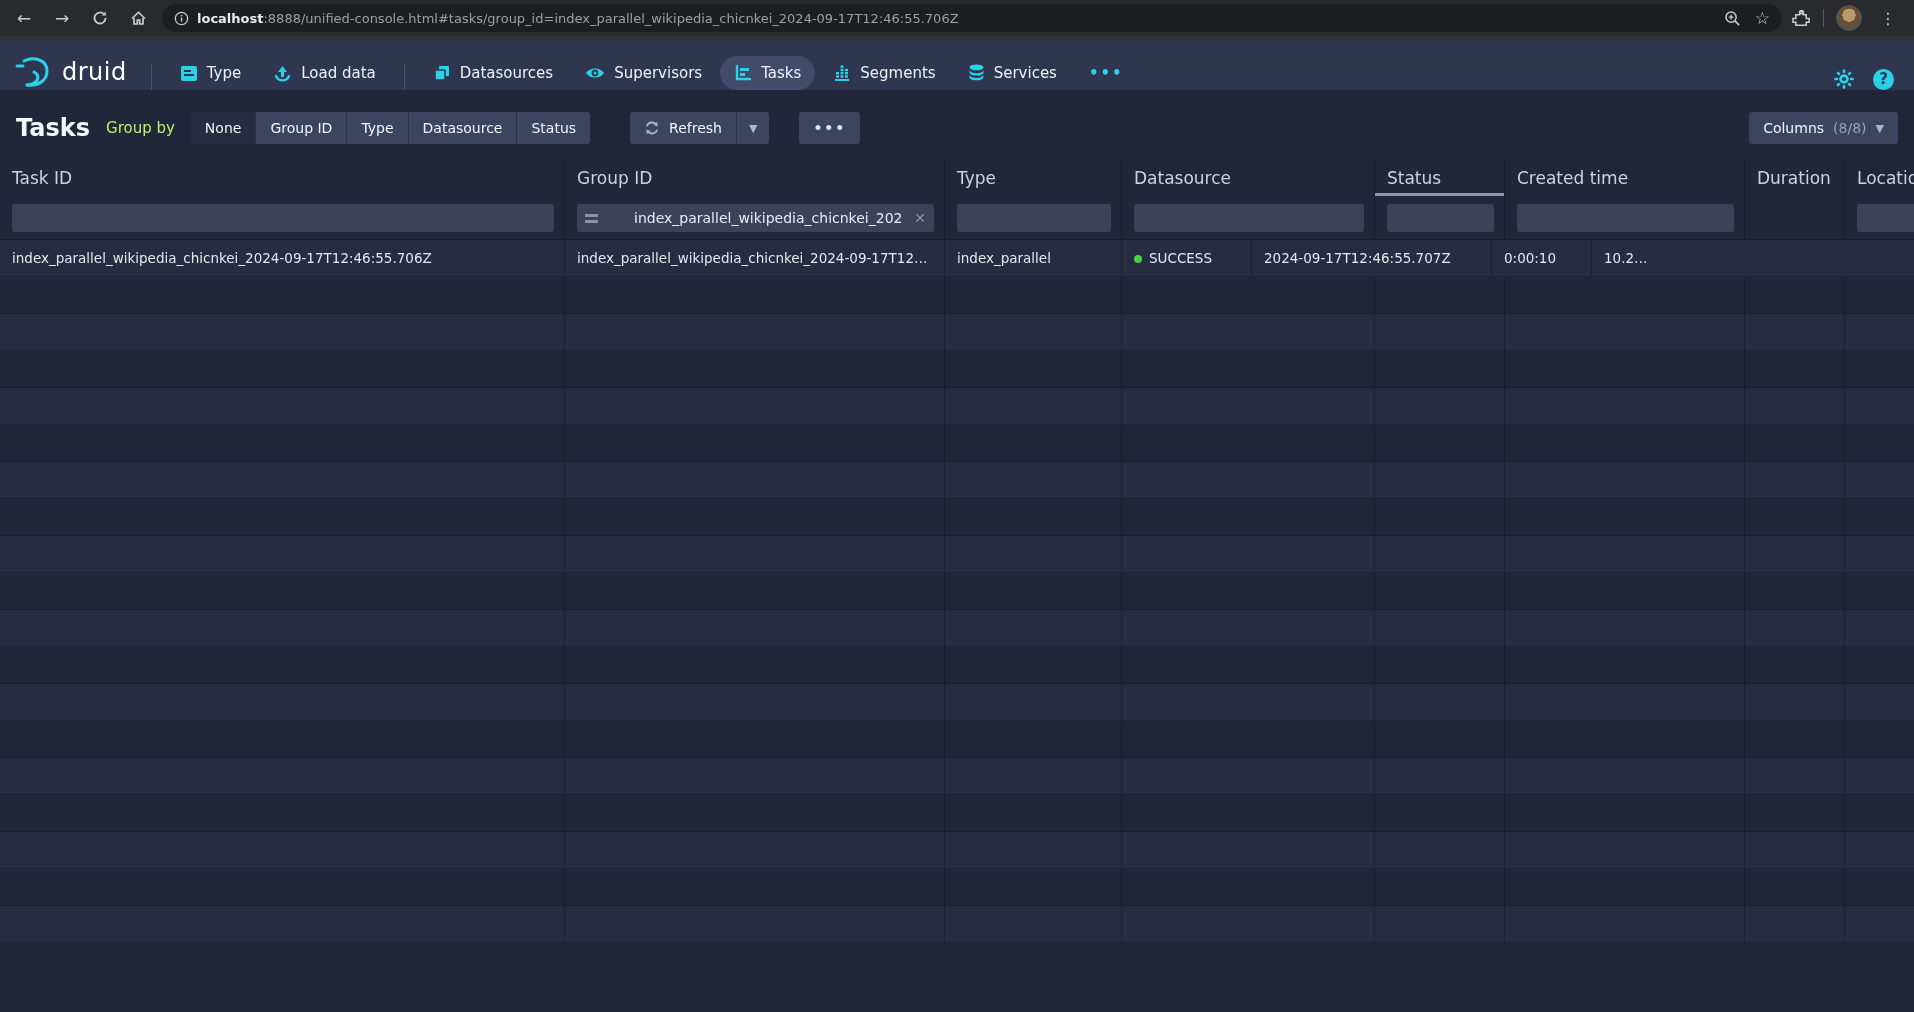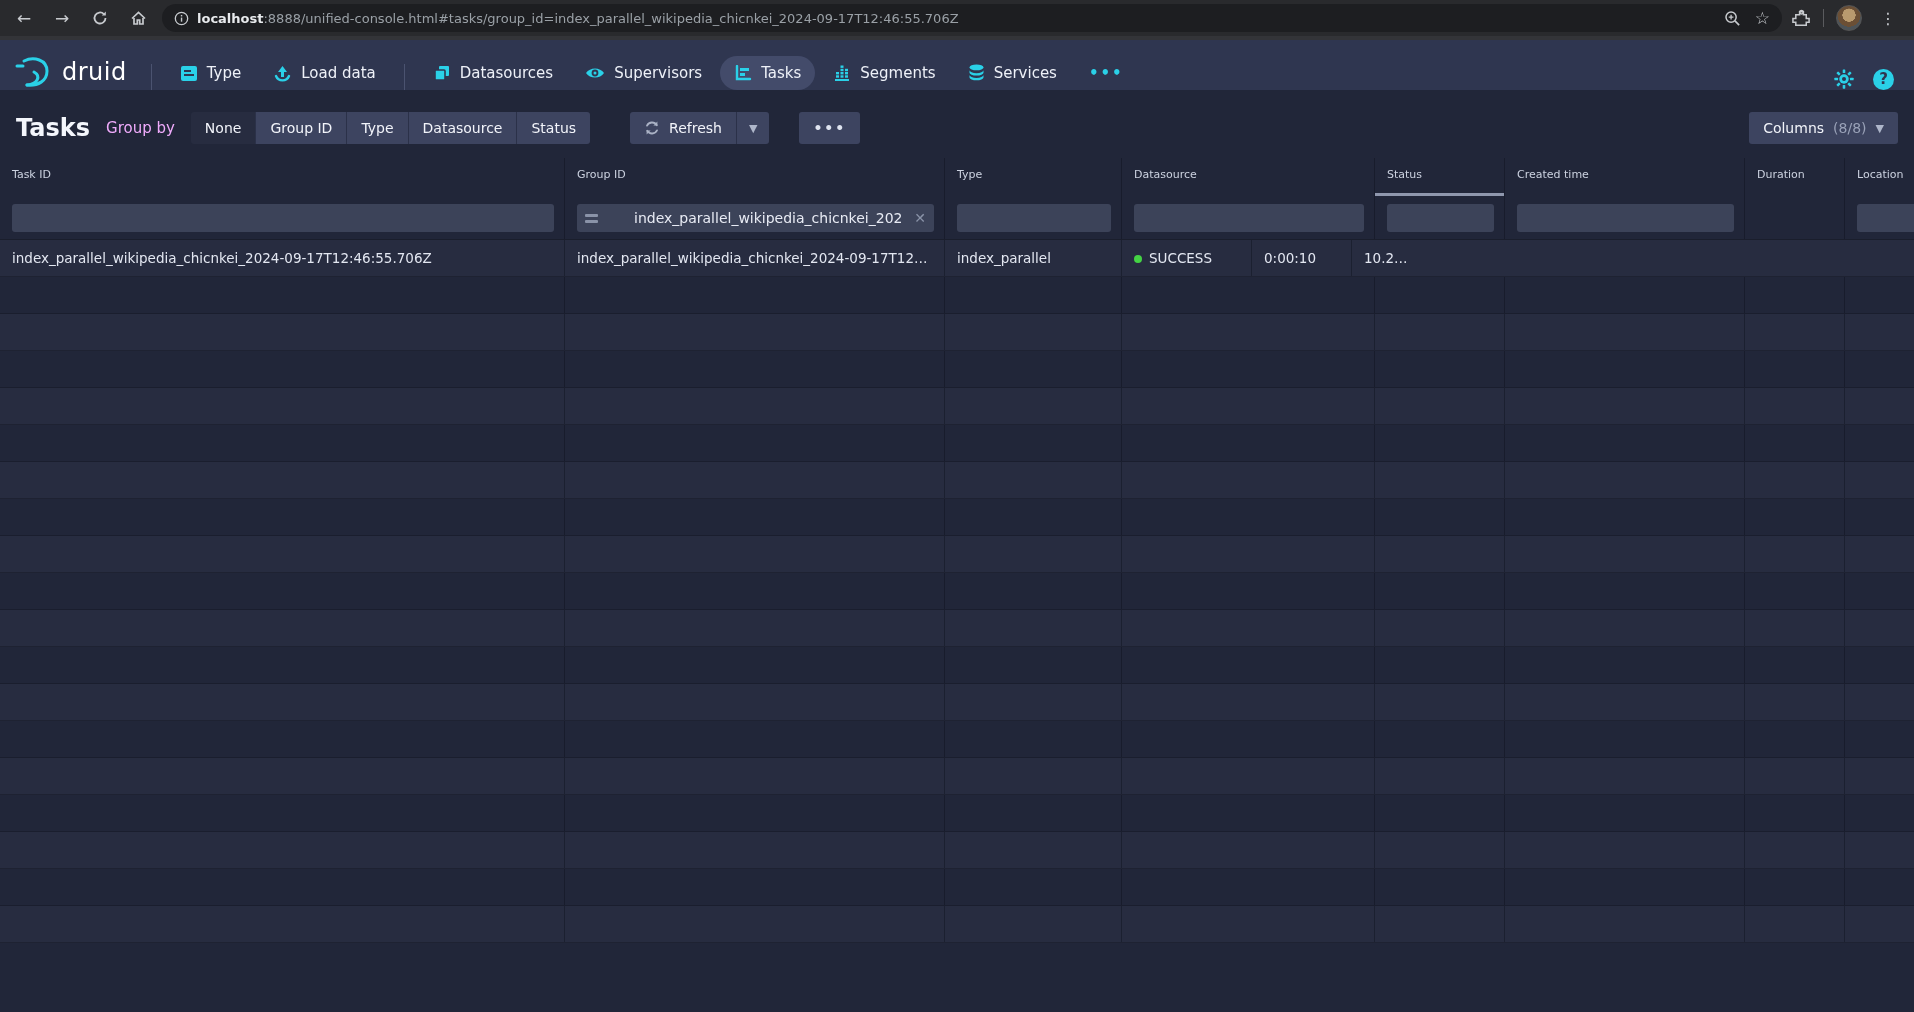--- a/index.html
+++ b/index.html
@@ -30,21 +30,21 @@
   .nav-item { display:flex; align-items:center; gap:9px; color:#eef1f8; font-size:15px;
     padding:8px 14px; border-radius:19px; cursor:pointer; white-space:nowrap; }
   .nav-item.active { background:#434b6a; }
   .nav-right { margin-left:auto; display:flex; align-items:center; gap:18px; padding-right:6px; }
   .help-circle { width:21px; height:21px; border-radius:50%; background:#2ad1e8; color:#2f3650;
     font-weight:bold; font-size:15px; display:flex; align-items:center; justify-content:center; }
 
   
   .tasks-toolbar { display:flex; align-items:center; gap:16px; padding:22px 16px 14px 16px; }
   .page-title { color:#f4f6fc; font-size:24px; font-weight:bold; }
-  .groupby-label { color:#f0abfc; font-size:15px; }
+  .groupby-label { color:#bef264; font-size:15px; }
   .btn { background:#3d4460; color:#f2f4fa; font-size:14px; padding:0 14px; height:32px;
     display:inline-flex; align-items:center; gap:9px; border:none; border-radius:3px; cursor:pointer;
     font-family:inherit; }
   .btn-group { display:inline-flex; }
   .btn-group .btn { border-radius:0; border-right:1px solid #2b3149; }
   .btn-group .btn:first-child { border-radius:3px 0 0 3px; }
   .btn-group .btn:last-child { border-radius:0 3px 3px 0; border-right:none; }
   .btn-group .btn.active { background:#272c40; }
   .split { display:inline-flex;padding-left:12px; }
   .split .btn.main { border-radius:3px 0 0 3px; border-right:1px solid #2b3149; }
@@ -55,21 +55,21 @@
   .muted { color:#9aa2b8; }
 
   
   .table { position:relative; }
   .trow { display:flex; }
   .cell { flex:0 0 auto; border-right:1px solid rgba(14,17,28,.45); overflow:hidden;
     white-space:nowrap; }
   .c0{width:565px}.c1{width:380px}.c2{width:177px}.c3{width:253px}.c4{width:130px}
   .c5{width:240px}.c6{width:100px}.c7{width:69px;border-right:none}
   .thead { height:38px; }
-  .thead .cell { color:#ccd2e0; font-size:11px; padding:10px 12px 0 12px; cursor:pointer; }
+  .thead .cell { color:#ccd2e0; font-size:17px; padding:10px 12px 0 12px; cursor:pointer; }
   .thead .cell.sorted { box-shadow:inset 0 -3px 0 0 #8f97ad; }
   .filter-row { height:44px; border-bottom:1px solid #1a1e2c; }
   .filter-row .cell { padding:8px 10px 8px 12px; }
   .filter-box { height:28px; background:#3c4359; border-radius:3px; width:100%; }
   .filter-chip { display:flex; align-items:center; gap:8px; padding:0 8px; color:#e8ebf4;
     font-size:14px; overflow:hidden; }
   .eq-icon { display:inline-flex; flex-direction:column; gap:3px; flex:0 0 auto; }
   .eq-icon i { display:block; width:13px; height:3px; background:#8a93a8; border-radius:1px; }
   .chip-text { overflow:hidden; white-space:nowrap; flex:1;margin-left:28px; }
   .chip-x { color:#8a93a8; font-size:14px; flex:0 0 auto; cursor:pointer; }
@@ -311,20 +311,21 @@
           <div class="filter-box" style="border-radius:3px 0 0 3px;"></div>
         </div>
     </div>
 
     <div class="tbody">
       <div class="trow stripe">
         <div class="cell c0">index_parallel_wikipedia_chicnkei_2024-09-17T12:46:55.706Z</div>
         <div class="cell c1">index_parallel_wikipedia_chicnkei_2024-09-17T12:46:55.706Z</div>
         <div class="cell c2">index_parallel</div>
         <div class="cell c4"><span class="status-dot"></span><span>SUCCESS</span></div>
+        <div class="cell c5">2024-09-17T12:46:55.707Z</div>
         <div class="cell c6">0:00:10</div>
         <div class="cell c7">10.2.1.</div>
       </div>
 
     <div class="trow">
           <div class="cell c0"></div>
           <div class="cell c1"></div>
           <div class="cell c2"></div>
           <div class="cell c3"></div>
           <div class="cell c4"></div>

